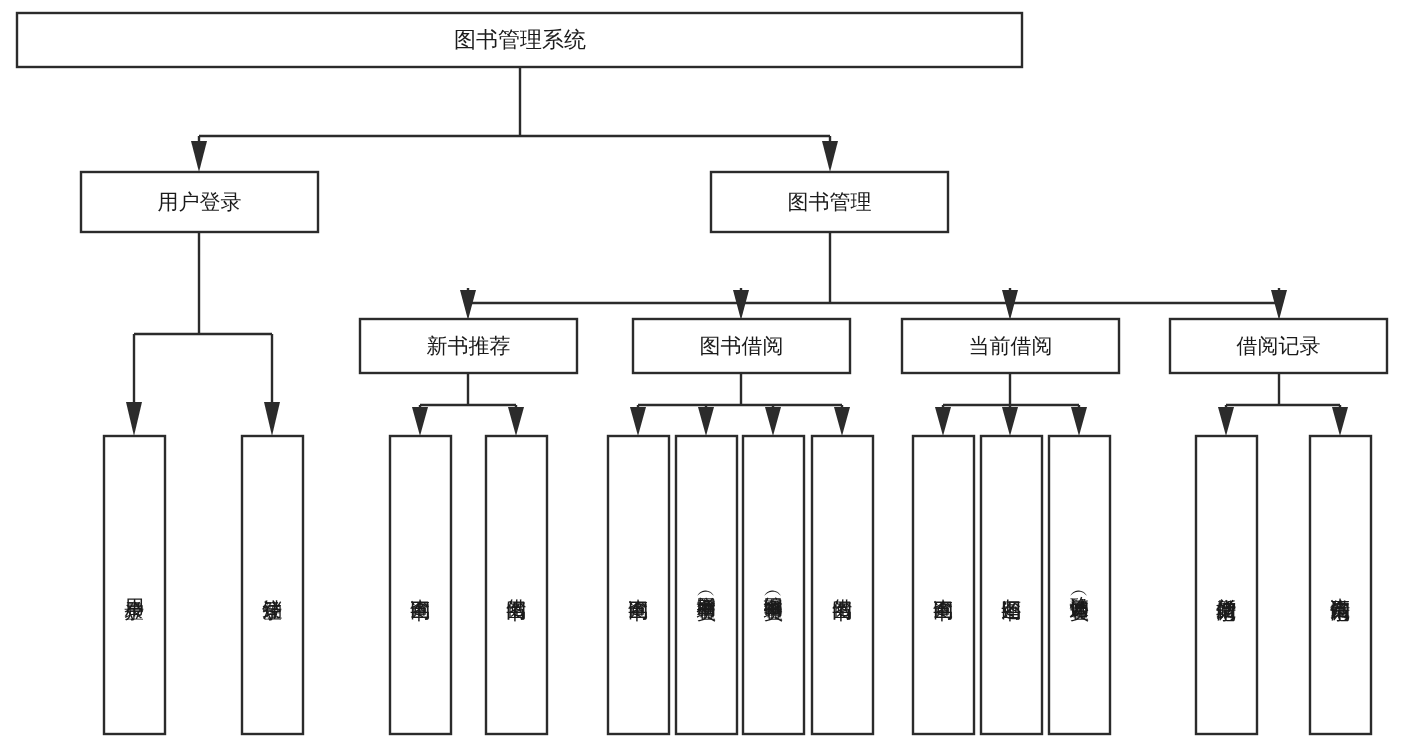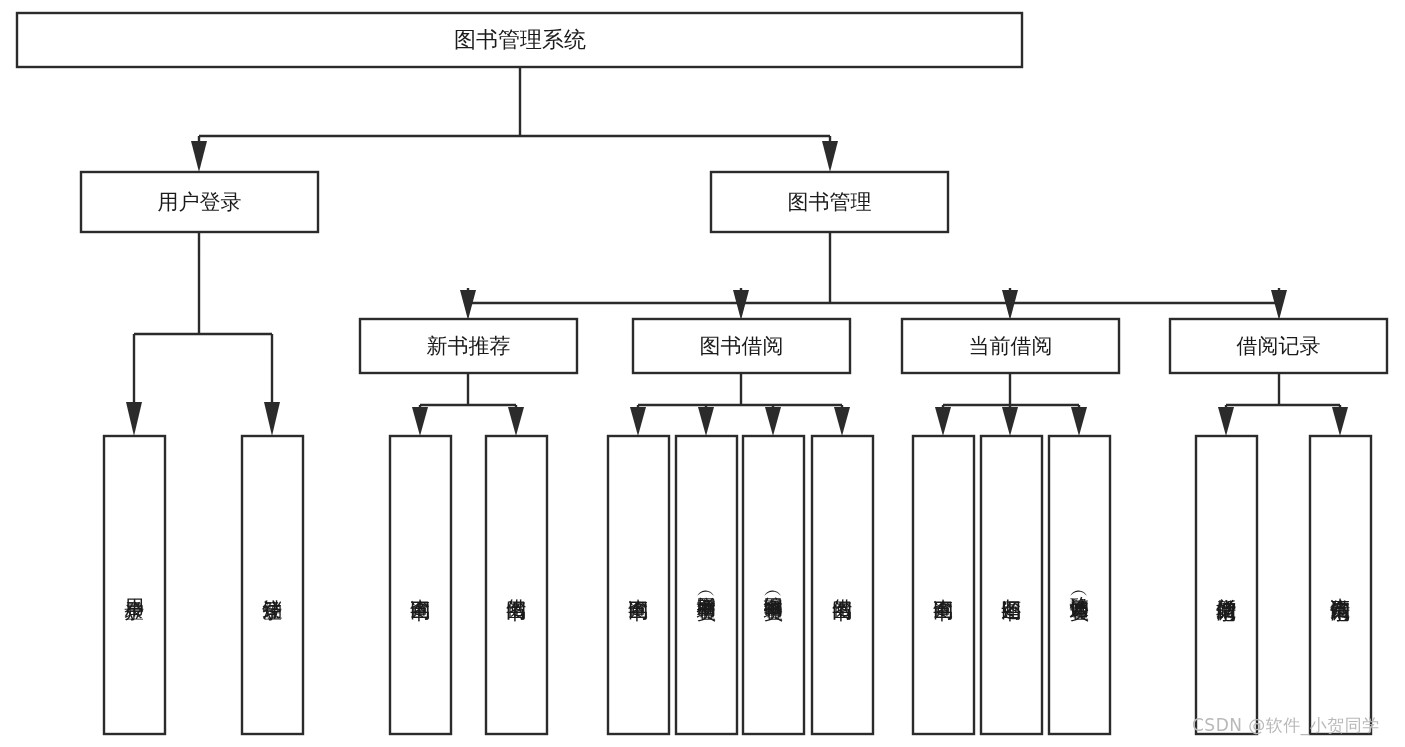--- a/index.html
+++ b/index.html
@@ -217,15 +217,14 @@
   <div class="vlabel" style="left:743px; top:436px; width:61px; height:298px; font-size:19px;">编辑图书（管理员）</div>
   <div class="vlabel" style="left:812px; top:436px; width:61px; height:298px;">借阅图书</div>
 
   <div class="vlabel" style="left:913px; top:436px; width:61px; height:298px;">查询图书</div>
   <div class="vlabel" style="left:981px; top:436px; width:61px; height:298px;">归还图书</div>
   <div class="vlabel" style="left:1049px; top:436px; width:61px; height:298px; font-size:19px;">确认归还（管理员）</div>
 
   <div class="vlabel" style="left:1196px; top:436px; width:61px; height:298px;">新增借阅记录</div>
   <div class="vlabel" style="left:1310px; top:436px; width:61px; height:298px;">查询借阅记录</div>
 
-  <div class="watermark" style="left:1192px; top:714px;">CSDN @软件_小贺同学</div>
 
 </div>
 
 </body></html>

